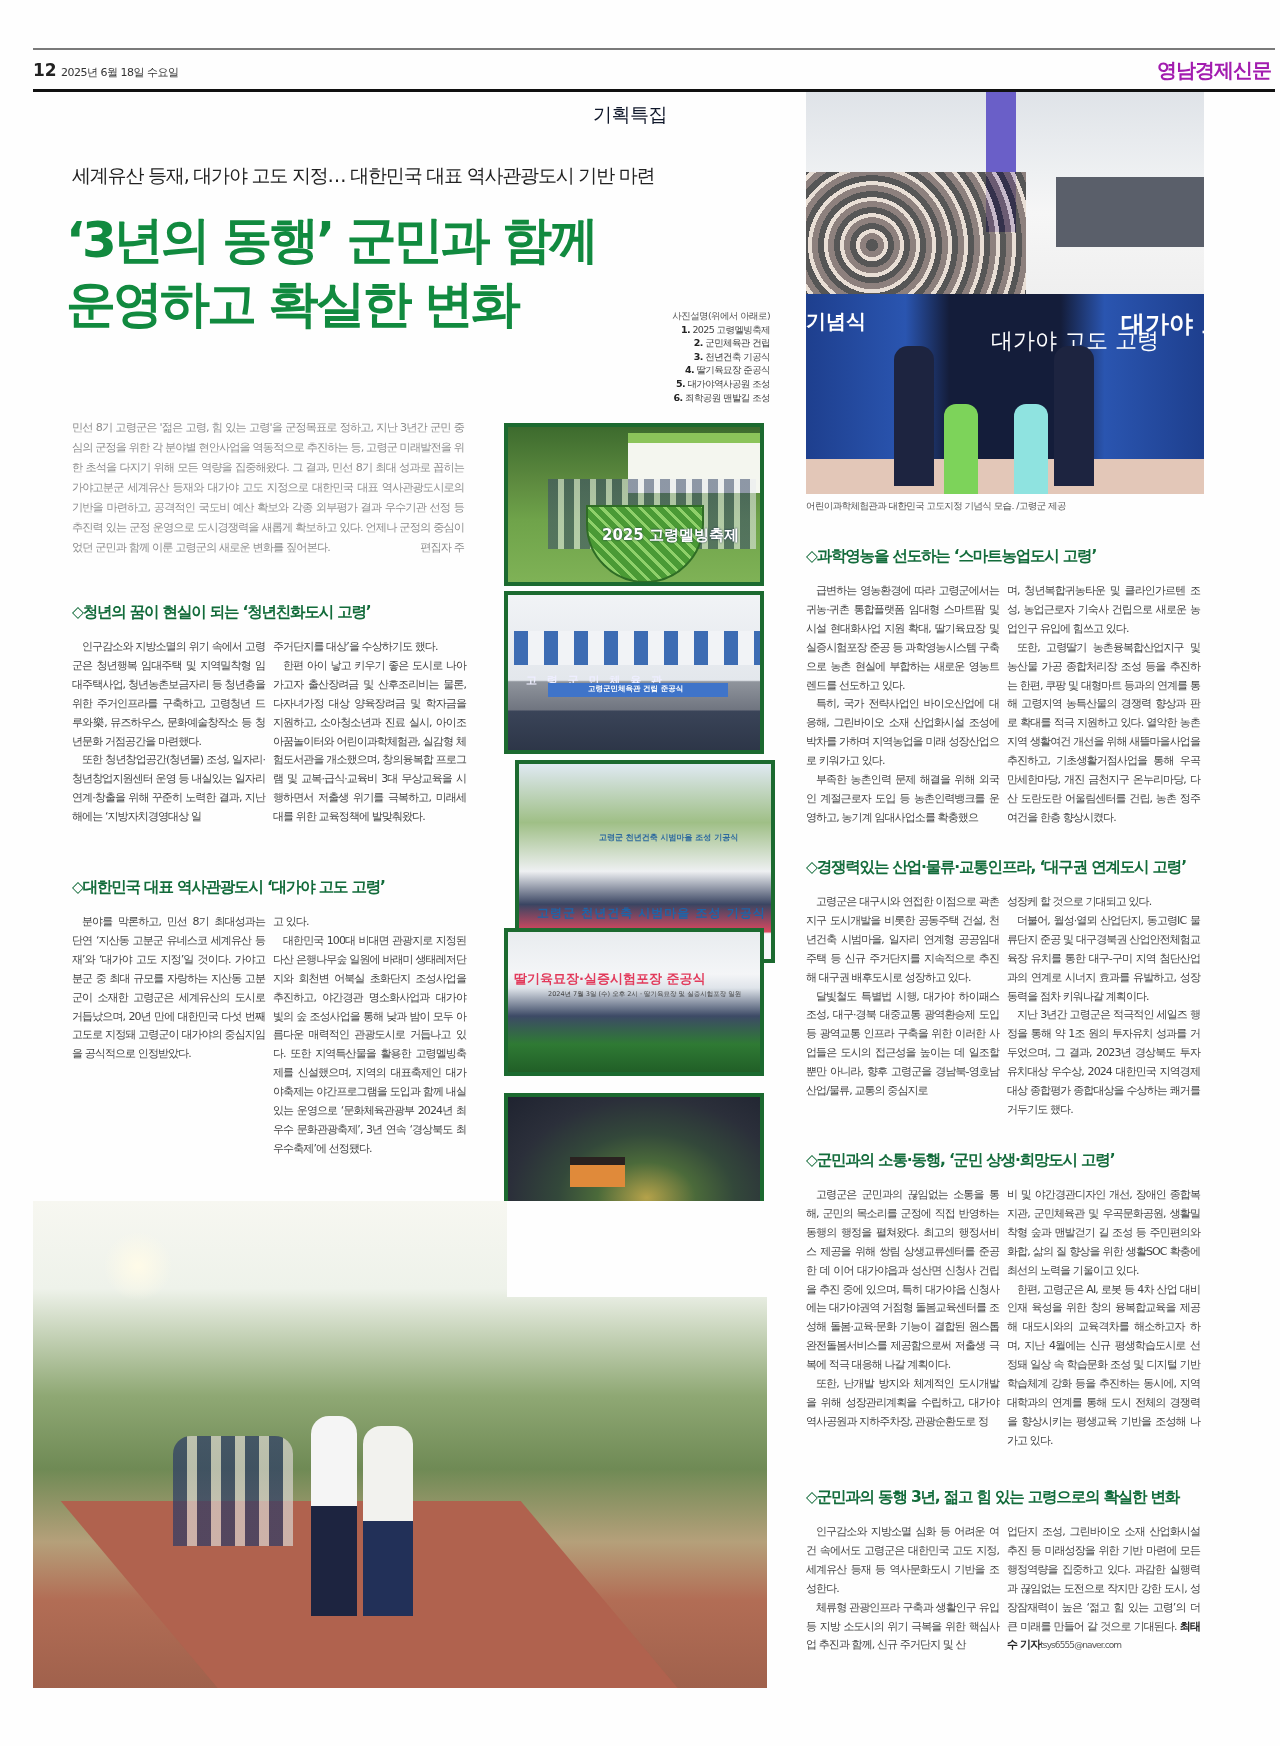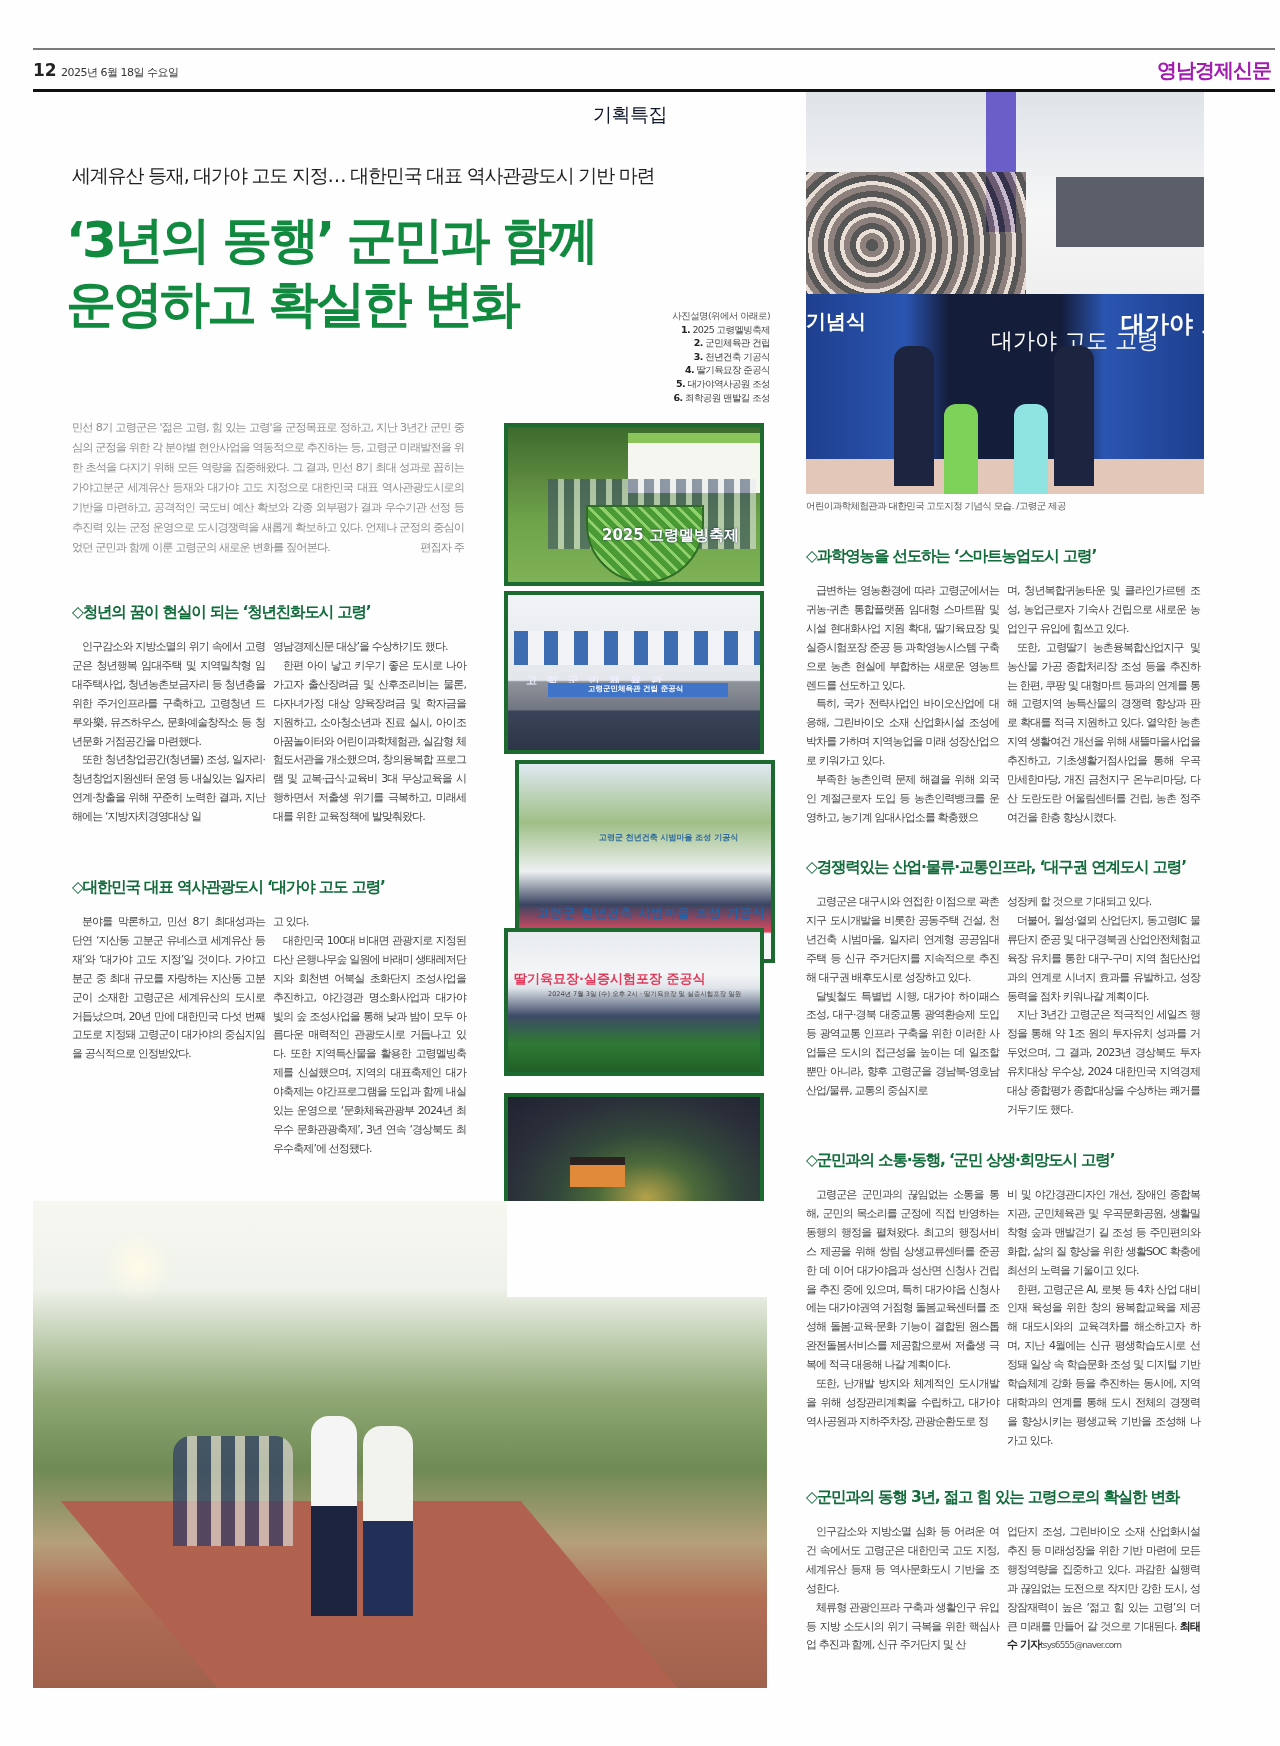--- a/index.html
+++ b/index.html
@@ -128,21 +128,21 @@
   <span>민선 8기 고령군은 '젊은 고령, 힘 있는 고령'을 군정목표로 정하고, 지난 3년간 군민 중심의 군정을 위한 각 분야별 현안사업을 역동적으로 추진하는 등, 고령군 미래발전을 위한 초석을 다지기 위해 모든 역량을 집중해왔다. 그 결과, 민선 8기 최대 성과로 꼽히는 가야고분군 세계유산 등재와 대가야 고도 지정으로 대한민국 대표 역사관광도시로의 기반을 마련하고, 공격적인 국도비 예산 확보와 각종 외부평가 결과 우수기관 선정 등 추진력 있는 군정 운영으로 도시경쟁력을 새롭게 확보하고 있다. 언제나 군정의 중심이었던 군민과 함께 이룬 고령군의 새로운 변화를 짚어본다.</span>
   <span class="editor">편집자 주</span>
 </div>
 
 <div class="sec-head" style="left:72px;top:602px;">◇청년의 꿈이 현실이 되는 ‘청년친화도시 고령’</div>
 <div class="col" style="left:72px;top:638px;">
   <p>인구감소와 지방소멸의 위기 속에서 고령군은 청년행복 임대주택 및 지역밀착형 임대주택사업, 청년농촌보금자리 등 청년층을 위한 주거인프라를 구축하고, 고령청년 드루와樂, 뮤즈하우스, 문화예술창작소 등 청년문화 거점공간을 마련했다.</p>
   <p>또한 청년창업공간(청년몰) 조성, 일자리·청년창업지원센터 운영 등 내실있는 일자리 연계·창출을 위해 꾸준히 노력한 결과, 지난해에는 ‘지방자치경영대상 일</p>
 </div>
 <div class="col" style="left:273px;top:638px;">
-  <p class="cont">영남경제신문 대상’을 수상하기도 했다.</p>
+  <p class="cont">주거단지를 대상’을 수상하기도 했다.</p>
   <p>한편 아이 낳고 키우기 좋은 도시로 나아가고자 출산장려금 및 산후조리비는 물론, 다자녀가정 대상 양육장려금 및 학자금을 지원하고, 소아청소년과 진료 실시, 아이조아꿈놀이터와 어린이과학체험관, 실감형 체험도서관을 개소했으며, 창의융복합 프로그램 및 교복·급식·교육비 3대 무상교육을 시행하면서 저출생 위기를 극복하고, 미래세대를 위한 교육정책에 발맞춰왔다.</p>
 </div>
 
 <div class="sec-head" style="left:72px;top:877px;">◇대한민국 대표 역사관광도시 ‘대가야 고도 고령’</div>
 <div class="col" style="left:72px;top:913px;">
   <p>분야를 막론하고, 민선 8기 최대성과는 단연 ‘지산동 고분군 유네스코 세계유산 등재’와 ‘대가야 고도 지정’일 것이다. 가야고분군 중 최대 규모를 자랑하는 지산동 고분군이 소재한 고령군은 세계유산의 도시로 거듭났으며, 20년 만에 대한민국 다섯 번째 고도로 지정돼 고령군이 대가야의 중심지임을 공식적으로 인정받았다.</p>
 </div>
 <div class="col" style="left:273px;top:913px;">
   <p class="cont">고 있다.</p>
   <p>대한민국 100대 비대면 관광지로 지정된 다산 은행나무숲 일원에 바래미 생태레저단지와 회천변 어북실 초화단지 조성사업을 추진하고, 야간경관 명소화사업과 대가야 빛의 숲 조성사업을 통해 낮과 밤이 모두 아름다운 매력적인 관광도시로 거듭나고 있다. 또한 지역특산물을 활용한 고령멜빙축제를 신설했으며, 지역의 대표축제인 대가야축제는 야간프로그램을 도입과 함께 내실있는 운영으로 ‘문화체육관광부 2024년 최우수 문화관광축제’, 3년 연속 ‘경상북도 최우수축제’에 선정됐다.</p>

